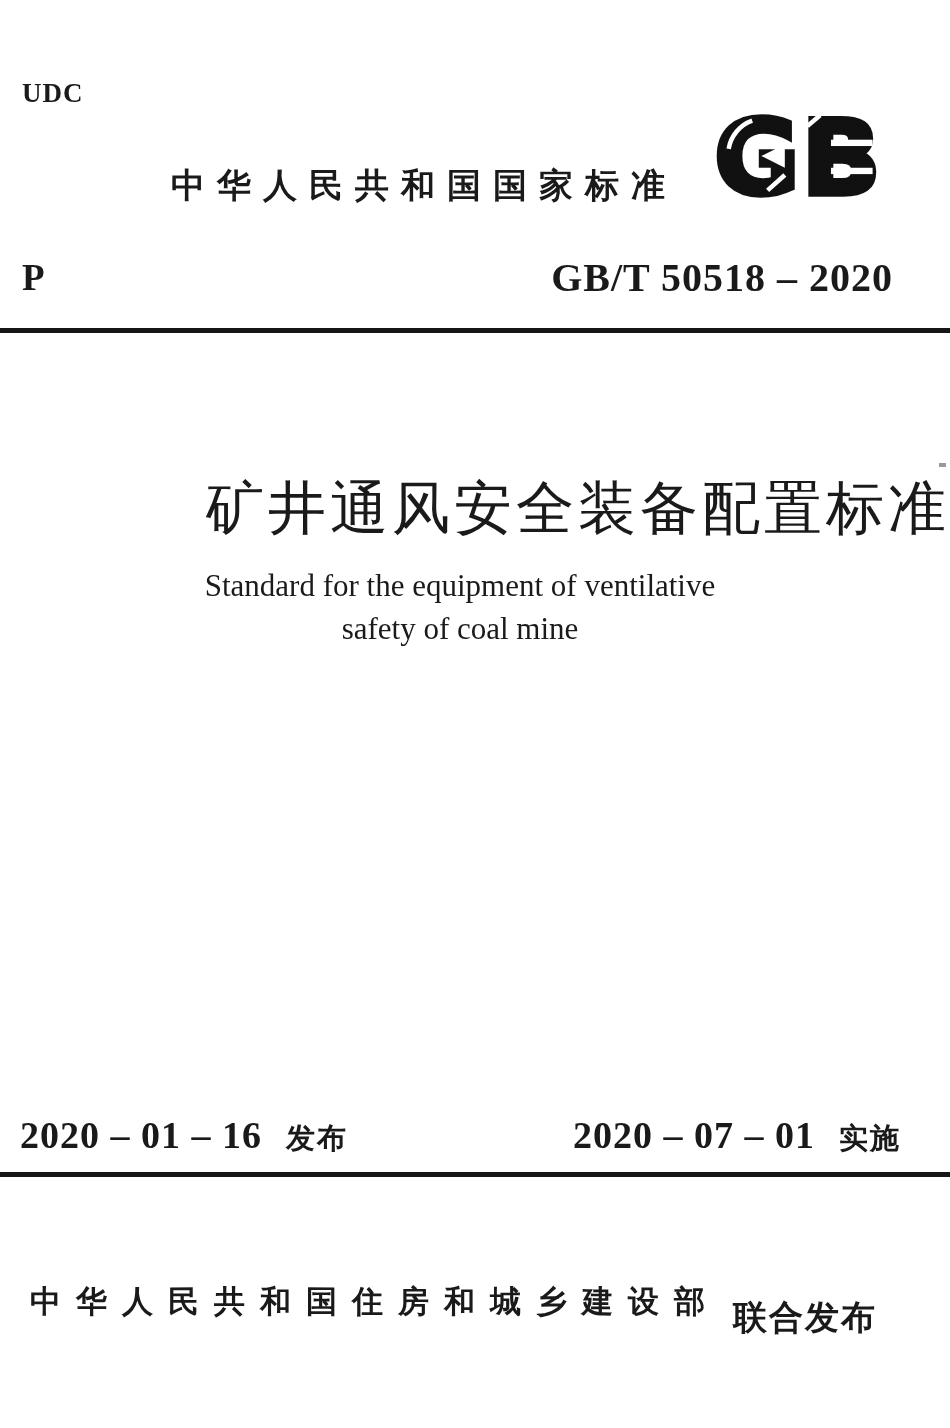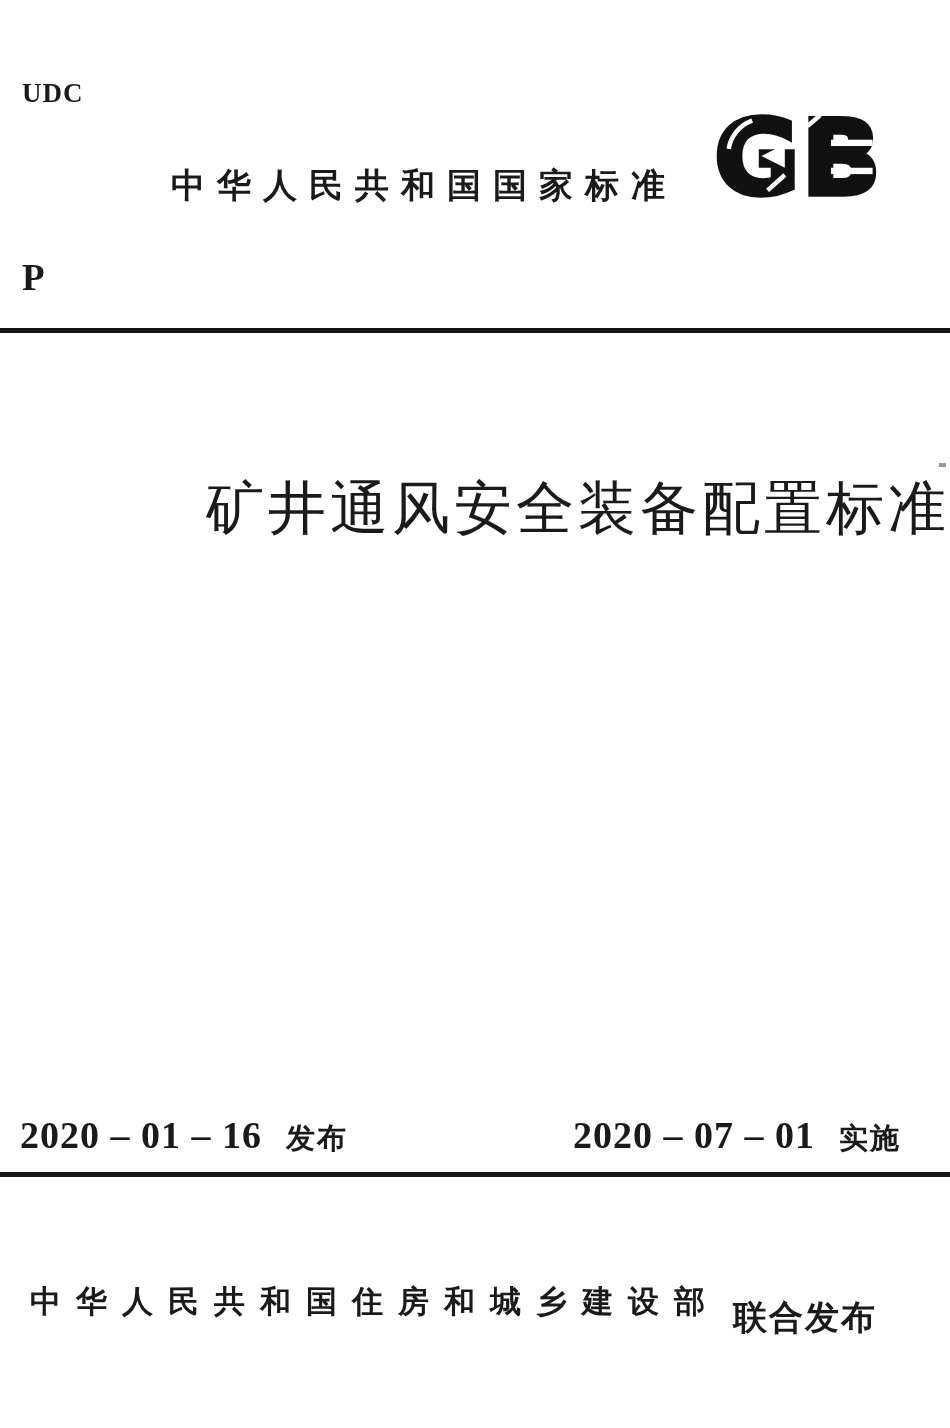--- a/index.html
+++ b/index.html
@@ -107,25 +107,28 @@
     <path d="M14,42 A40,40 0 0 1 40,11" stroke="#ffffff" stroke-width="5" fill="none"></path>
     <line x1="57" y1="88" x2="76" y2="71" stroke="#ffffff" stroke-width="5"></line>
     <polygon points="50,50 76,37 76,63" fill="#ffffff"></polygon>
     <line x1="101" y1="17" x2="115" y2="5" stroke="#ffffff" stroke-width="5"></line>
     <rect x="127" y="32" width="46" height="7" fill="#ffffff"></rect>
     <rect x="127" y="63" width="46" height="7" fill="#ffffff"></rect>
   </svg>
 
   <div class="p-class serif">P</div>
 
+  <div class="std-code serif">GB/T 50518 – 2020</div>
 
   <div class="rule rule-top"></div>
 
   <div class="title-zh serif">矿井通风安全装备配置标准</div>
 
+  <div class="title-en l1 serif">Standard for the equipment of ventilative</div>
+  <div class="title-en l2 serif">safety of coal mine</div>
 
   <div class="artifact"></div>
 
   <div class="date-row issue">
     <span class="date-num">2020 – 01 – 16</span>
     <span class="date-label">发布</span>
   </div>
 
   <div class="date-row impl">
     <span class="date-num">2020 – 07 – 01</span>

